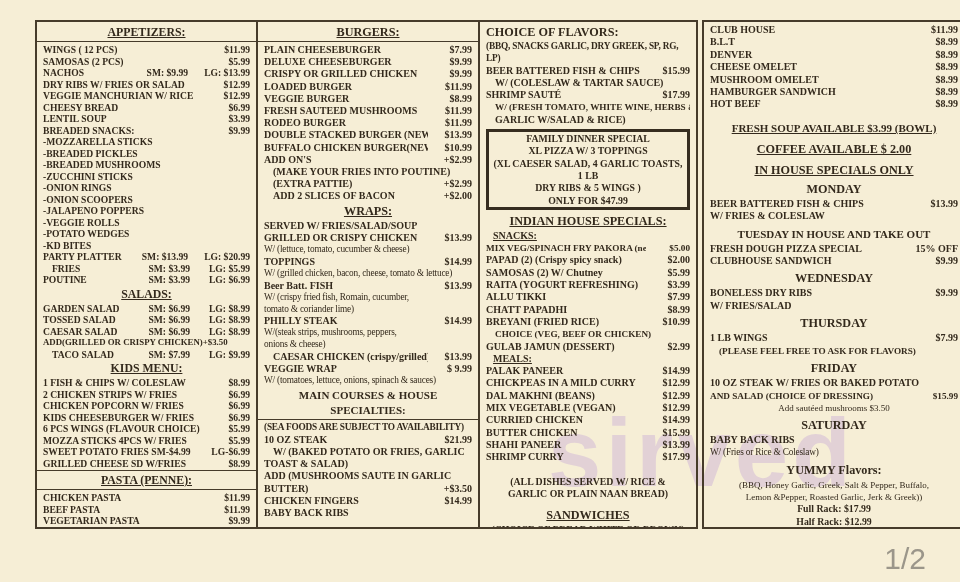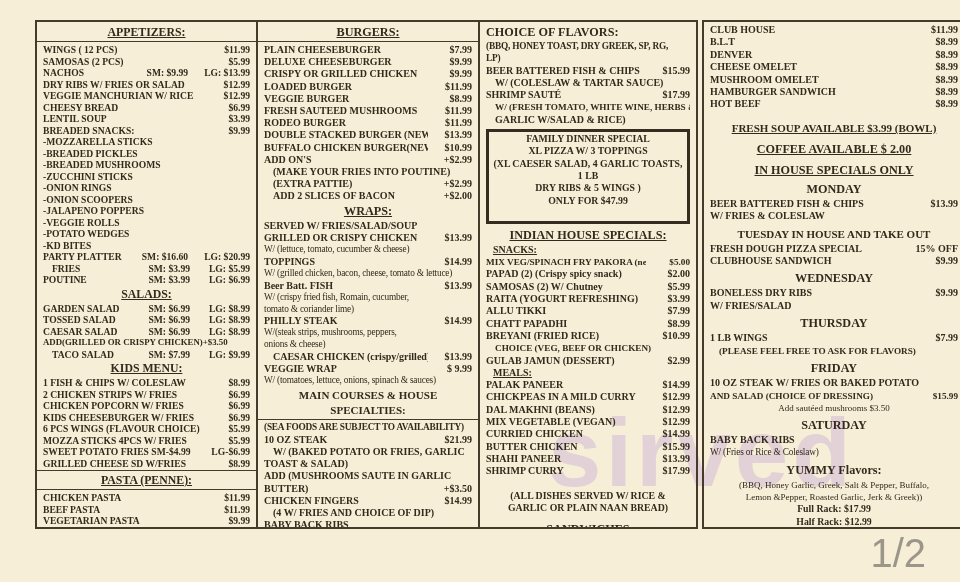--- a/index.html
+++ b/index.html
@@ -37,34 +37,34 @@
   .center.b{font-weight:bold;}
   .center.sm{font-size:calc(var(--fs) - 1px);}
 
   .heading{font-weight:bold;text-align:center;
            font-size:calc(var(--fs) + 2.2px);line-height:15px;margin:1px 0;}
   .heading.left{text-align:left;}
   .heading.u{text-decoration:underline;}
   .heading.sm{font-size:calc(var(--fs) + 1px);}
   .rule{border-top:1.6px solid #463b2b;margin:1px -6px 2px;}
 
-  .section.boxed{border:3px solid #362d20;margin:3px 0 4px;padding:1px 2px 14px;}
+  .section.boxed{border:3px solid #362d20;margin:3px 0 4px;padding:1px 2px 0;}
   .c3 .section{margin-bottom:4px;}
   .c3 .heading{margin-top:3px;}
 
   #watermark{
     position:absolute;left:548px;top:398px;z-index:0;
     font-family:"Liberation Sans","DejaVu Sans",sans-serif;
     font-weight:bold;font-size:96px;letter-spacing:4px;
     color:#6d28d9;opacity:0.14;user-select:none;
   }
   #page-indicator{
     position:absolute;right:34px;bottom:6px;z-index:2;
     font-family:"Liberation Sans","DejaVu Sans",sans-serif;
-    font-size:40px;color:#9b968a;
+    font-size:30px;color:#9b968a;
   }
 </style>
 </head>
 <body>
 
 <div id="page">
   <div id="watermark">sirved</div>
   <div id="menu">
       <div class="menu-box c0">
         <div class="section">
@@ -128,21 +128,21 @@
             <span class="nm">-VEGGIE ROLLS</span>
           </div>
           <div class="row">
             <span class="nm">-POTATO WEDGES</span>
           </div>
           <div class="row">
             <span class="nm">-KD BITES</span>
           </div>
           <div class="row">
             <span class="nm">PARTY PLATTER</span>
-            <span class="mid">SM: $16.60</span>
+            <span class="mid">SM: $13.99</span>
             <span class="pr">LG: $20.99</span>
           </div>
           <div class="row ind">
             <span class="nm">FRIES</span>
             <span class="mid">SM: $3.99</span>
             <span class="pr">LG: $5.99</span>
           </div>
           <div class="row">
             <span class="nm">POUTINE</span>
             <span class="mid">SM: $3.99</span>
@@ -343,32 +343,29 @@
             <span class="nm">ADD  (MUSHROOMS  SAUTE  IN  GARLIC</span>
           </div>
           <div class="row">
             <span class="nm">BUTTER)</span>
             <span class="pr">+$3.50</span>
           </div>
           <div class="row">
             <span class="nm">CHICKEN FINGERS</span>
             <span class="pr">$14.99</span>
           </div>
-          <div class="row ind">
-            <span class="nm">(4 W/ FRIES AND CHOICE OF DIP)</span>
-          </div>
           <div class="row">
             <span class="nm">BABY BACK RIBS</span>
           </div>
         </div>
       </div>
       <div class="menu-box c2">
         <div class="section">
           <div class="heading left">CHOICE OF FLAVORS:</div>
-          <div class="note b">(BBQ, HONEY TOAST, DRY GREEK, SP, RG,</div>
+          <div class="note b">(BBQ, SNACKS GARLIC, DRY GREEK, SP, RG,</div>
           <div class="note b">LP)</div>
           <div class="row">
             <span class="nm">BEER BATTERED FISH &amp; CHIPS</span>
             <span class="pr">$15.99</span>
           </div>
           <div class="row ind">
             <span class="nm">W/ (COLESLAW &amp; TARTAR SAUCE)</span>
           </div>
           <div class="row">
             <span class="nm">SHRIMP SAUTÉ</span>

